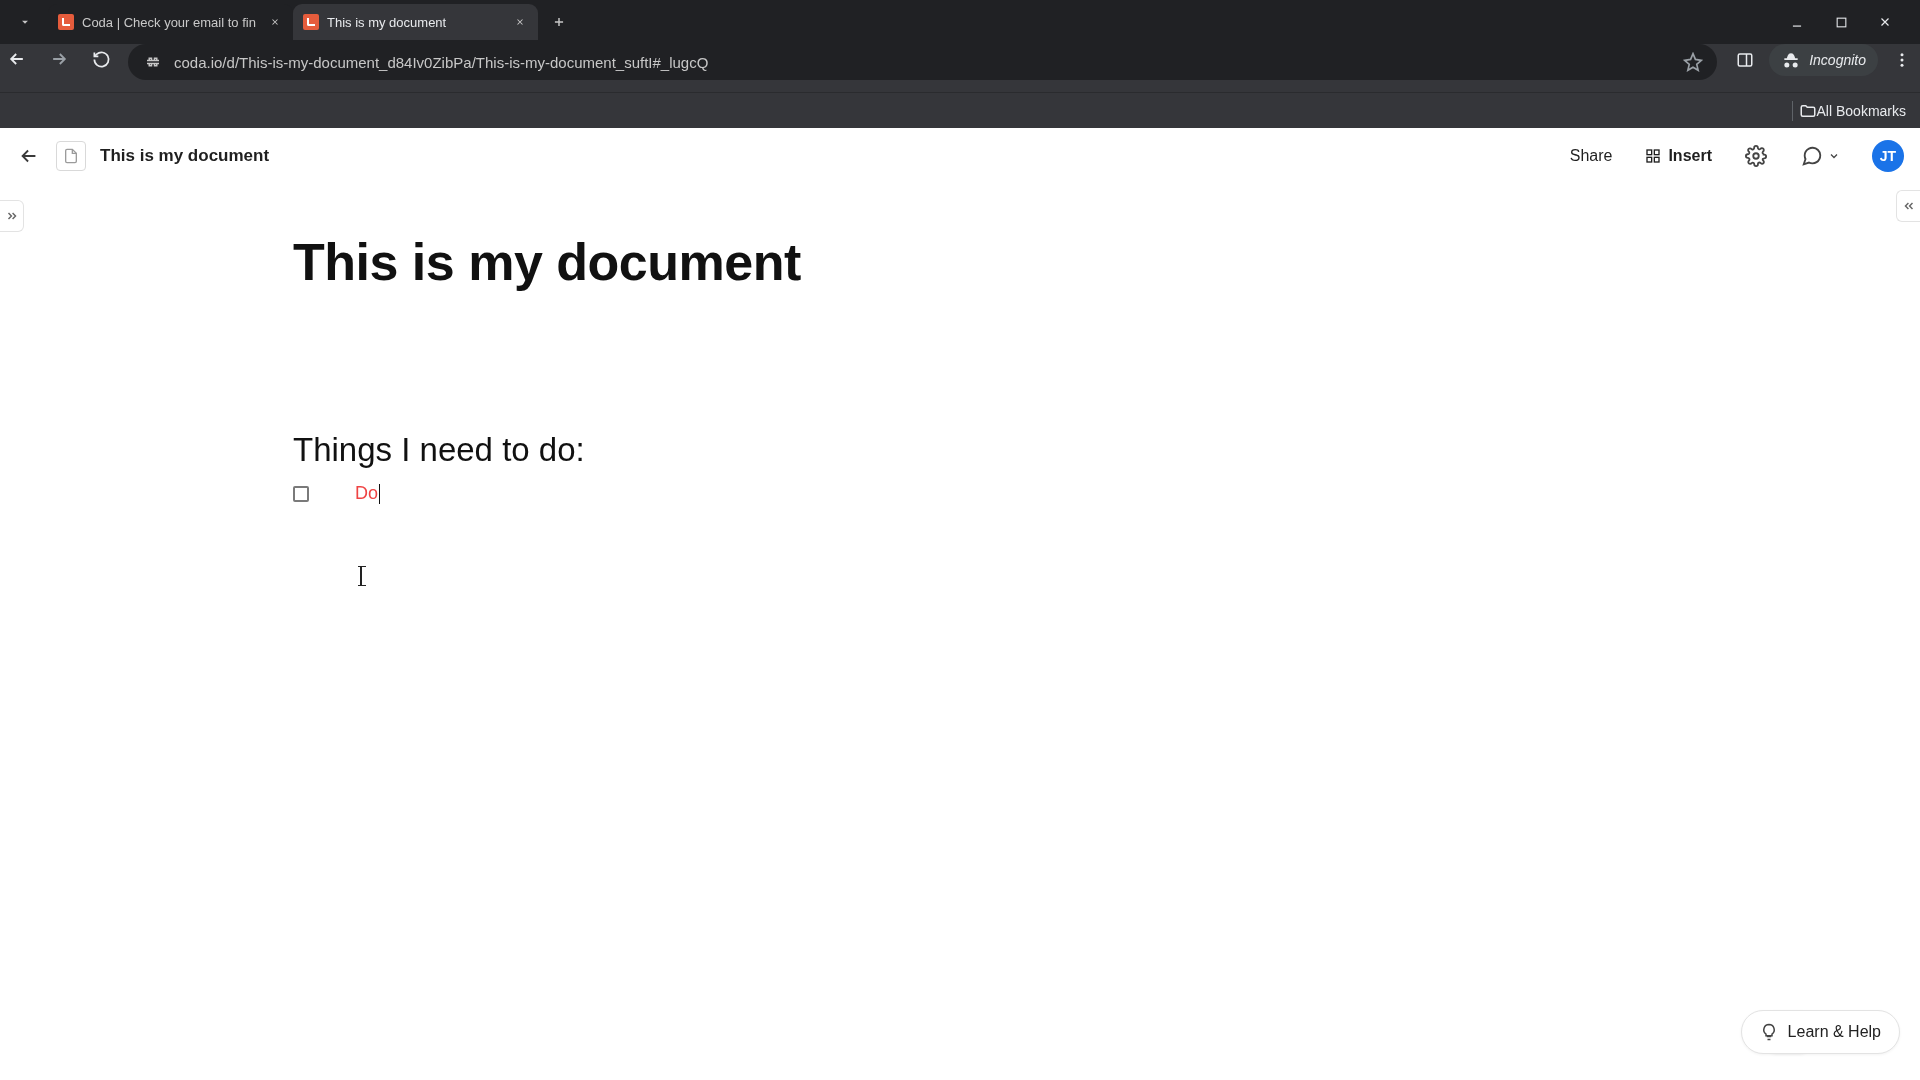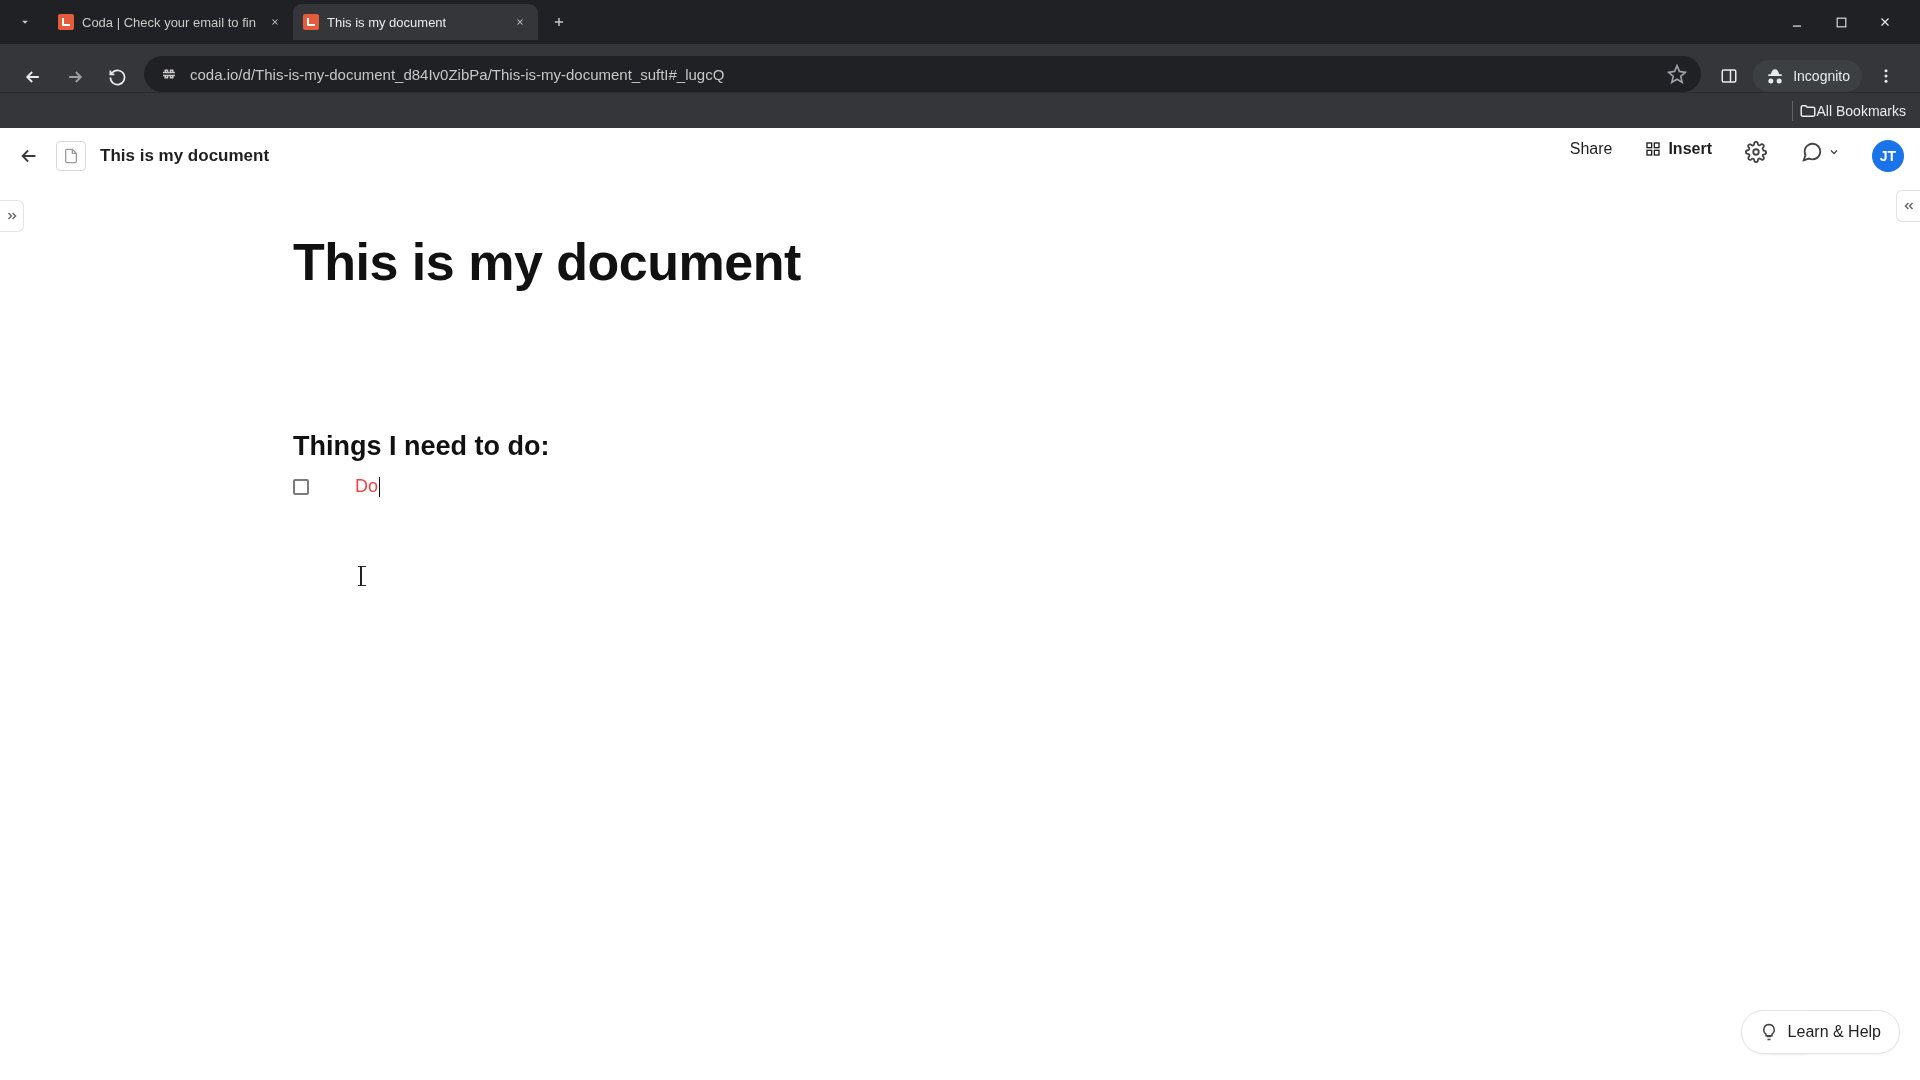--- a/index.html
+++ b/index.html
@@ -15,61 +15,61 @@
     .tab.active { background:#35363a; color:#e8eaed; }
     .tab .favicon { width:16px; height:16px; background:#e55c3c; border-radius:2px; display:flex; align-items:center; justify-content:center; flex-shrink:0; }
     .tab .favicon::after { content:""; width:6px; height:6px; border:2px solid #fff; border-top:none; border-right:none; border-radius:0 0 0 2px;}
     .tab .title { flex:1; white-space:nowrap; overflow:hidden; text-overflow:ellipsis; }
     .tab .close { width:16px; height:16px; display:flex; align-items:center; justify-content:center; color:#c7c7c7; flex-shrink:0;}
     .tab .close svg { width:10px; height:10px; }
     .newtab-btn { width:30px; height:30px; display:flex; align-items:center; justify-content:center; margin-left:6px; border-radius:50%; color:#c7c7c7;}
     .window-controls { margin-left:auto; display:flex; gap: 26px; padding-right:18px; color:#e8eaed; }
     .window-controls .wc { width:18px; height:18px; display:flex; align-items:center; justify-content:center;}
 
-    .toolbar { display:flex; align-items:flex-end; height:48px; padding:0 18px; gap:12px; background:#35363a;}
+    .toolbar { display:flex; align-items:flex-start; height:48px; padding:0 2px; gap:12px; background:#35363a;}
     .nav-btn { width:30px; height:30px; display:flex; align-items:center; justify-content:center; color:#9aa0a6; border-radius:50%; }
     .nav-btn.enabled { color:#e8eaed;}
     .address-bar { flex:1; height:36px; background:#202124; border-radius:18px; display:flex; align-items:center; padding:0 14px; gap:10px; color:#c7c7c7; font-size:15px;}
     .address-bar .site-chip { width:22px; height:22px; display:flex; align-items:center; justify-content:center; }
     .address-bar .url { flex:1; white-space:nowrap; overflow:hidden; text-overflow:ellipsis; }
     .address-bar .star { color:#9aa0a6; width:20px; height:20px; display:flex;align-items:center;justify-content:center;}
     .right-icons { display:flex; align-items:center; gap:8px; }
     .sidepanel-btn { width:32px; height:32px; display:flex; align-items:center; justify-content:center; color:#e8eaed;}
-    .incognito-chip { display:flex; align-items:center; gap:8px; background:#3c4043; color:#e8eaed; padding:6px 12px; border-radius:18px; font-size:14px; }
+    .incognito-chip { display:flex; align-items:center; gap:8px; background:#3c4043; color:#e8eaed; padding:6px 12px; border-radius:18px; font-size:14px;font-style:italic; }
     .incognito-chip .inc-icon { width:20px; height:20px; display:flex; align-items:center; justify-content:center;}
     .overflow-btn { width:32px; height:32px; display:flex; align-items:center; justify-content:center; color:#e8eaed;}
 
     .bookmarks-bar { height:36px; background:#35363a; border-top:1px solid #2a2b2e; display:flex; align-items:center; justify-content:flex-end; padding:0 14px; gap:0; color:#e8eaed; font-size:14px;}
     .bookmarks-bar .divider { width:1px; height:20px; background:#5f6368; margin-right:6px;}
     .bookmarks-bar .folder-icon { width:18px; height:18px; display:flex; align-items:center; justify-content:center;}
 
     
     .app { position:absolute; top:128px; left:0; right:0; bottom:0; background:#fff; }
 
     .app-header { height:56px; display:flex; align-items:center; padding:0 16px; gap:14px; border-bottom:1px solid transparent; }
     .back-arrow { width:26px; height:26px; display:flex; align-items:center; justify-content:center; color:#3a3a3a; }
     .doc-icon { width:30px; height:30px; border:1px solid #d9d9d9; border-radius:4px; display:flex; align-items:center; justify-content:center; color:#9b9b9b;}
     .doc-title { font-size:17px; font-weight:600; color:#1f1f1f; }
-    .header-right { margin-left:auto; display:flex; align-items:flex-start; gap:32px; }
+    .header-right { margin-left:auto; display:flex; align-items:center; gap:32px; }
     .share-btn { font-size:16px; font-weight:500; color:#1f1f1f; }
     .insert-btn { display:flex; align-items:center; gap:6px; font-size:16px; font-weight:700; color:#1f1f1f;}
     .insert-btn .grid-icon { width:18px; height:18px; display:flex; align-items:center; justify-content:center;}
     .gear-btn, .comment-btn { width:24px; height:24px; display:flex; align-items:center; justify-content:center; color:#444;}
     .comment-wrap { display:flex; align-items:center; gap:4px;}
     .comment-wrap .chev { width:12px; height:12px; display:flex; align-items:center; justify-content:center; color:#444;}
     .avatar { width:32px; height:32px; border-radius:50%; background:#1a73e8; color:#fff; font-size:14px; font-weight:600; display:flex; align-items:center; justify-content:center;}
 
     .left-flyout { position:absolute; top:72px; left:0; width:24px; height:32px; border:1px solid #e3e3e3; border-left:none; border-radius:0 6px 6px 0; background:#fff; display:flex; align-items:center; justify-content:center; color:#666;}
     .right-flyout { position:absolute; top:62px; right:0; width:24px; height:32px; border:1px solid #e3e3e3; border-right:none; border-radius:6px 0 0 6px; background:#fff; display:flex; align-items:center; justify-content:center; color:#666;}
 
     .doc-body { position:absolute; top:56px; left:0; right:0; bottom:0; overflow:auto;}
     .doc-content { max-width:930px; margin:0 0 0 293px; padding-top:50px; }
     .doc-h1 { font-size:52px; font-weight:800; letter-spacing:-0.5px; color:#111; line-height:1.1; }
     .spacer { height:140px; }
-    .doc-h2 { font-size:27px; font-weight:700; color:#111; }
+    .doc-h2 { font-size:33px; font-weight:400; color:#111; }
     .checklist-row { display:flex; align-items:center; gap:10px; margin-top:14px; }
     .checkbox { width:16px; height:16px; border:2px solid #7a7a7a; border-radius:2px; background:#fff; }
     .check-text { font-size:18px; color:#ef4444; position:relative;margin-left:36px; }
     .cursor-bar { display:inline-block; width:1px; height:20px; background:#111; vertical-align:middle; margin-left:1px;}
     .ibeam { position:absolute; left:360px; top:382px; width:2px; height:20px; border-left:1px solid #222; border-right:1px solid #222; }
     .ibeam::before, .ibeam::after { content:""; position:absolute; left:-3px; width:8px; height:1px; background:#222;}
     .ibeam::before { top:0;}
     .ibeam::after { bottom:0;}
 
     

